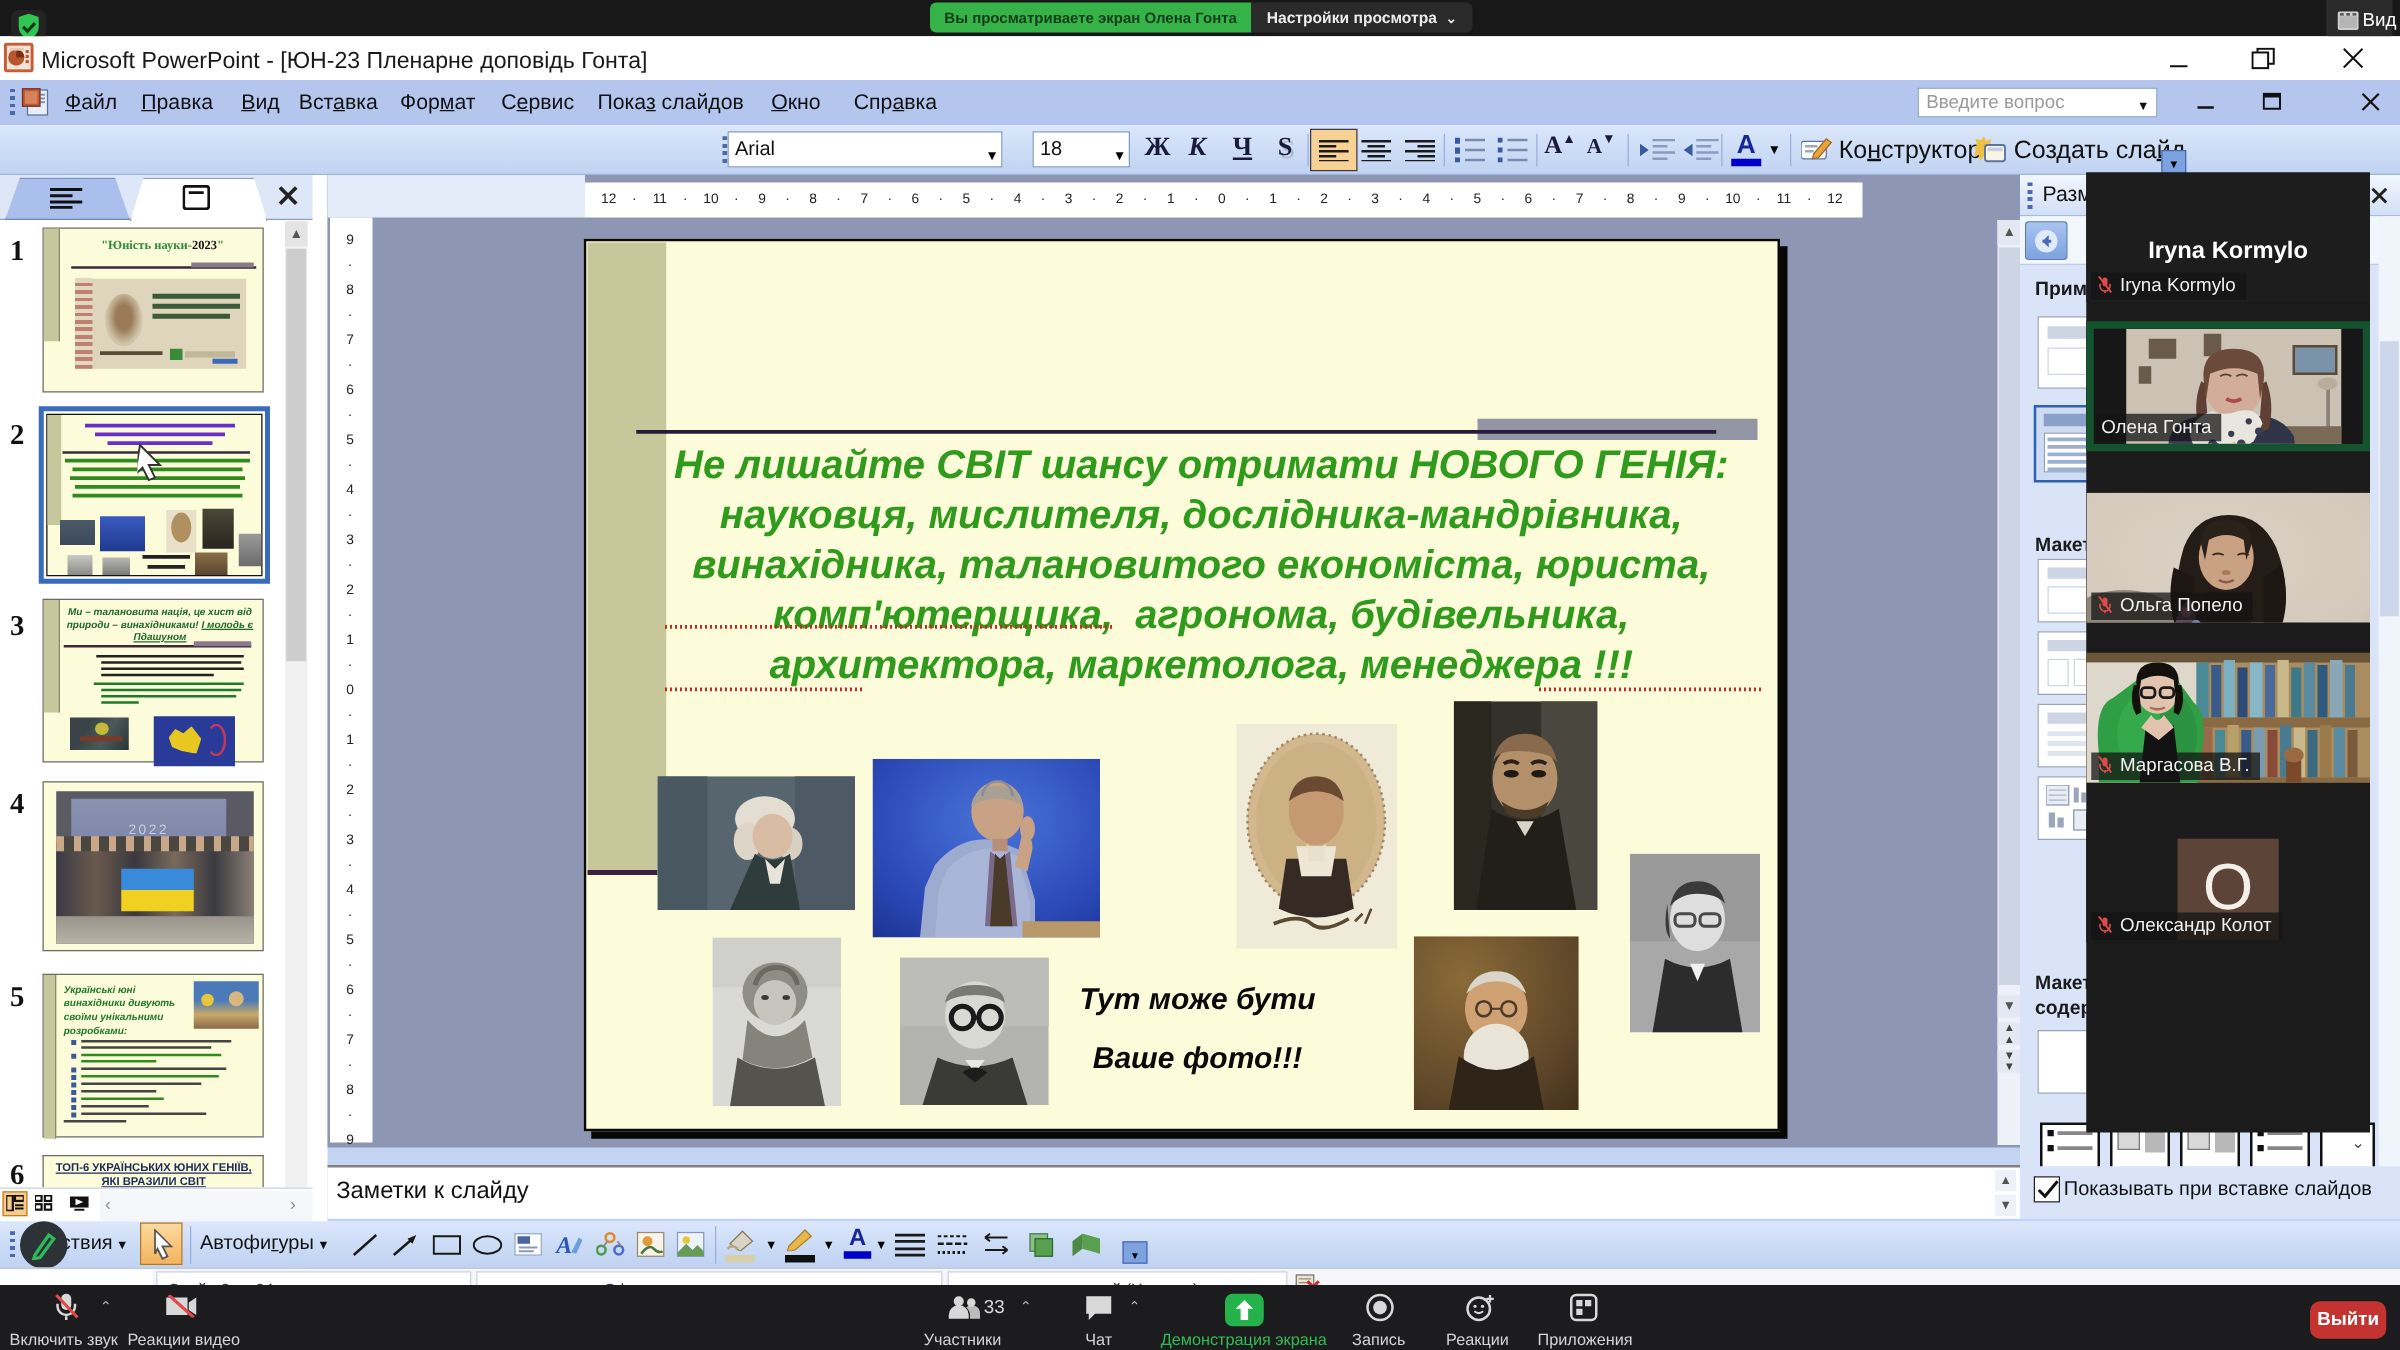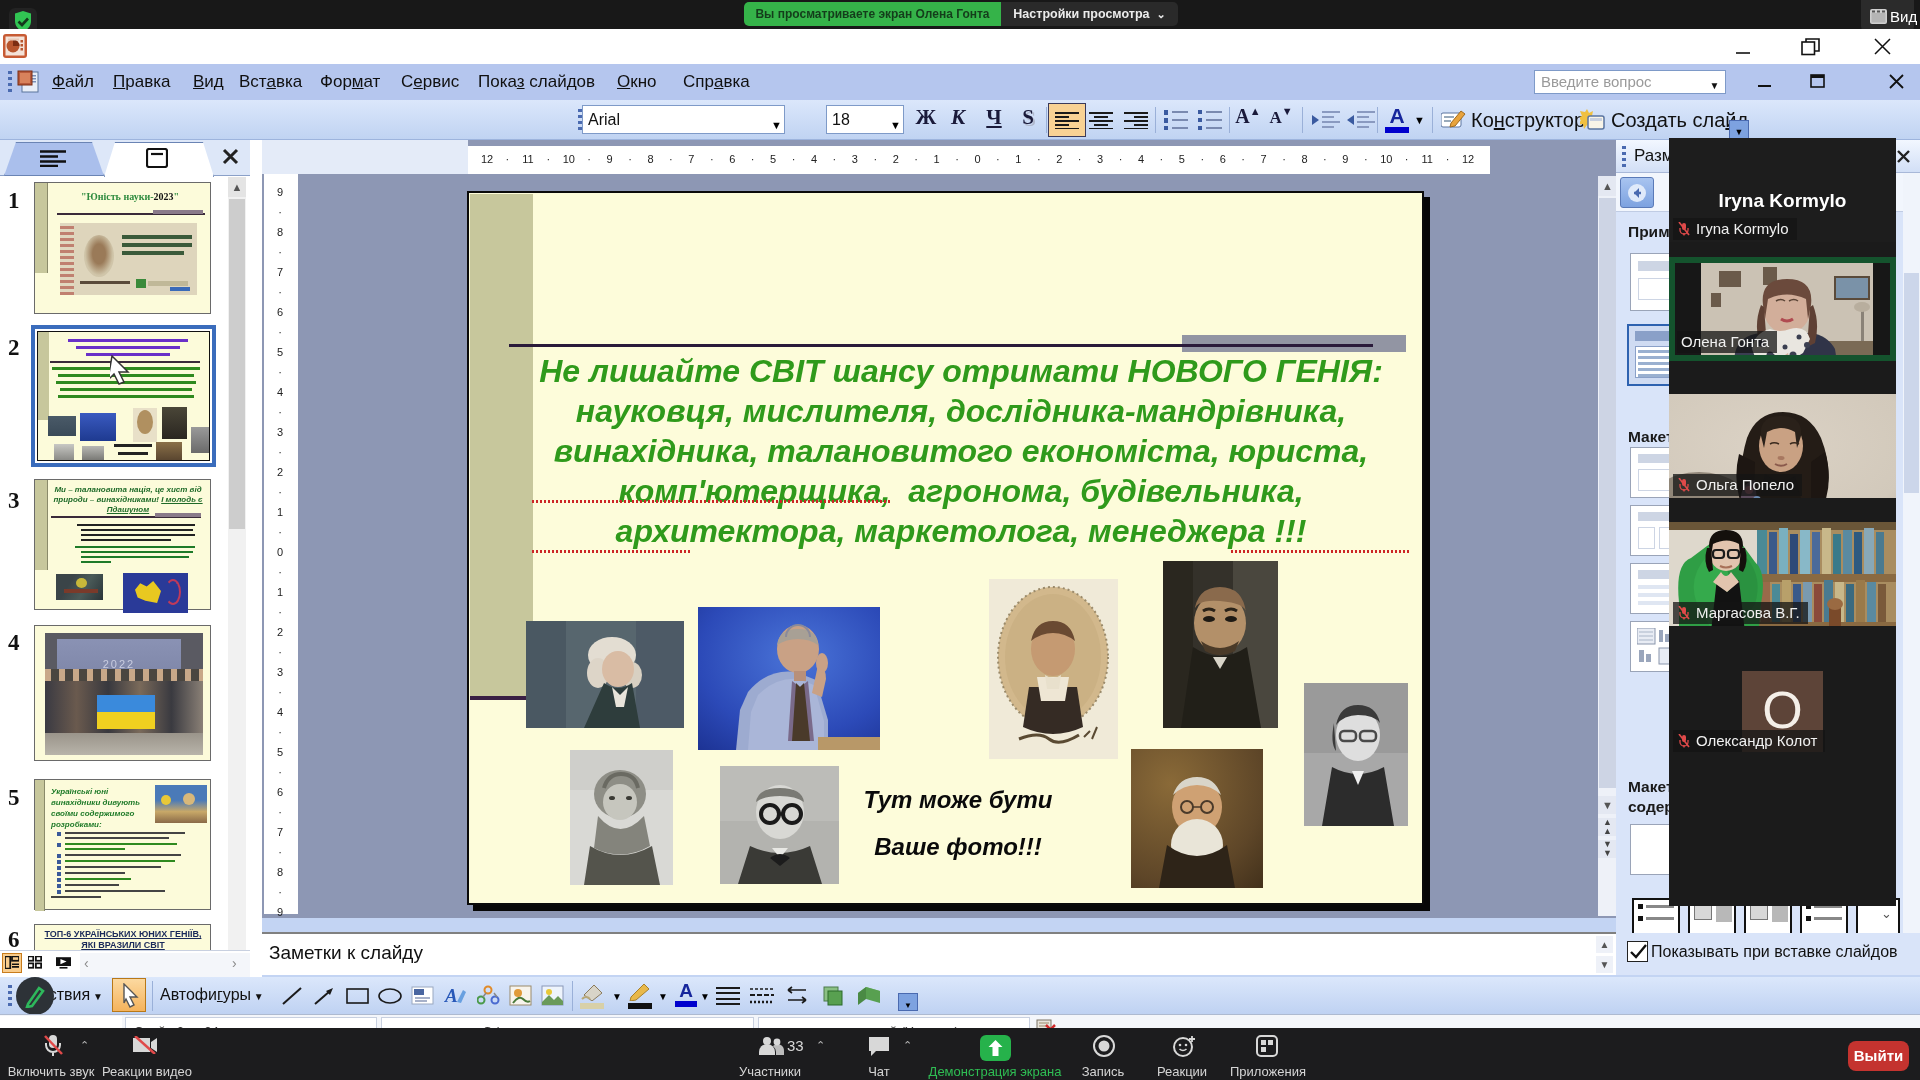--- a/index.html
+++ b/index.html
@@ -74,20 +74,21 @@
  <svg class="abs" style="left:3px;top:5px" width="24" height="24" viewBox="0 0 24 24">
       <rect x="0" y="0" width="24" height="24" rx="3" fill="#c75b34"></rect>
       <rect x="2.5" y="2.5" width="19" height="19" fill="#f4e3d9"></rect>
       <circle cx="10" cy="12" r="6.5" fill="#b8562e"></circle>
       <path d="M10 12V5.5A6.5 6.5 0 0 1 16.5 12z" fill="#7c2d12"></path>
       <rect x="17.5" y="6" width="2.5" height="2.5" fill="#b8562e"></rect>
       <rect x="17.5" y="10" width="2.5" height="2.5" fill="#b8562e"></rect>
       <rect x="17.5" y="14" width="2.5" height="2.5" fill="#b8562e"></rect>
       <rect x="5" y="4.5" width="11" height="2" fill="#e8c9b8"></rect>
     </svg>
+ <div class="title">Microsoft PowerPoint - [ЮН-23 Пленарне доповідь Гонта]</div>
  <svg class="abs" style="left:1735px;top:16px" width="16" height="16" viewBox="0 0 16 16">
       <path d="M1 8h14" stroke="#111" stroke-width="1.6"></path>
     </svg>
  <svg class="abs" style="left:1801px;top:9px" width="19" height="18" viewBox="0 0 19 18">
       <rect x="1" y="4" width="12.5" height="12.5" fill="none" stroke="#111" stroke-width="1.6"></rect>
       <path d="M5 4V1h13v12h-4" fill="none" stroke="#111" stroke-width="1.6"></path>
     </svg>
  <svg class="abs" style="left:1874px;top:9px" width="17" height="17" viewBox="0 0 17 17">
       <path d="M1 1l15 15M16 1L1 16" stroke="#111" stroke-width="1.5"></path>
     </svg>
@@ -120,21 +121,21 @@
       <rect x="1" y="1" width="13" height="12" fill="none" stroke="#111" stroke-width="1.6"></rect>
       <rect x="1" y="1" width="13" height="3" fill="#111"></rect>
     </svg>
  <svg class="abs" style="left:1889px;top:10px" width="15" height="15" viewBox="0 0 15 15">
       <path d="M1 1l13 13M14 1L1 14" stroke="#111" stroke-width="1.8"></path>
     </svg>
 </div>
 
 <div class="abs" id="fbar">
  <div class="abs" style="left:578px;top:9px;width:4px;height:22px;background:repeating-linear-gradient(#4a6ab0 0 3px,transparent 3px 6px)"></div>
- <div class="combo" style="left:582px;width:203px">Arial<span class="abs" style="right:2px;top:6px;font-size:11px;color:#000">▼</span></div>
+ <div class="combo" style="left:582px;width:220px">Arial<span class="abs" style="right:2px;top:6px;font-size:11px;color:#000">▼</span></div>
  <div class="combo" style="left:826px;width:78px">18<span class="abs" style="right:2px;top:6px;font-size:11px;color:#000">▼</span></div>
  <div class="tbtn" style="left:911px;width:30px;font-size:21px;font-weight:bold;font-family:'Liberation Serif',serif">Ж</div>
  <div class="tbtn" style="left:943px;width:30px;font-size:21px;font-weight:bold;font-style:italic;font-family:'Liberation Serif',serif">К</div>
  <div class="tbtn" style="left:979px;width:30px;font-size:21px;font-weight:bold;text-decoration:underline;font-family:'Liberation Serif',serif">Ч</div>
  <div class="tbtn" style="left:1013px;width:30px;font-size:21px;font-weight:bold;text-shadow:2px 2px 0 #b0b8cc;font-family:'Liberation Serif',serif">S</div>
  <div class="sep" style="left:1046px"></div>
  <div class="abs" style="left:1048px;top:3px;width:38px;height:34px;background:#f8d294;border:1.5px solid #3a3a5a"></div>
  <svg class="abs" style="left:1055px;top:12px" width="24" height="17" viewBox="0 0 24 17">
       <g stroke="#1a1a1a" stroke-width="2">
         <path d="M0 1h24M0 5h14M0 9h24M0 13h14M0 17h24"></path>
@@ -310,21 +311,21 @@
    <div class="abs" style="left:0;top:36px;width:158px;height:12px;background:repeating-linear-gradient(90deg,#c8a888 0 6px,#4a4640 6px 14px)"></div>
    <div class="abs" style="left:52px;top:62px;width:58px;height:17px;background:#3a8adc"></div>
    <div class="abs" style="left:52px;top:79px;width:58px;height:17px;background:#f0d020"></div>
    <div class="abs" style="left:0;top:100px;width:158px;height:22px;background:linear-gradient(#9a948a,#b8b4aa)"></div>
   </div>
  </div>
  <div class="thumbnum" style="top:490px">4</div>
 
  <div class="thumbwrap" style="top:639px;height:131px">
   <div class="abs" style="left:0;top:0;width:10px;height:131px;background:#c7c79c;border-right:1px solid #8a8a6a"></div>
-  <div class="abs" style="left:16px;top:6px;width:100px;font-size:8px;line-height:11px;font-weight:bold;font-style:italic;color:#1e7a28">Українські юні винахідники дивують своїми содержимого розробками:</div>
+  <div class="abs" style="left:16px;top:6px;width:100px;font-size:8px;line-height:11px;font-weight:bold;font-style:italic;color:#1e7a28">Українські юні винахідники дивують своїми унікальними розробками:</div>
   <div class="abs" style="left:120px;top:5px;width:52px;height:38px;background:linear-gradient(#4a7ab8 40%,#c8a868 70%,#8a6a48)">
         <div class="abs" style="left:6px;top:10px;width:10px;height:10px;background:#e8c838;border-radius:50%"></div>
         <div class="abs" style="left:28px;top:8px;width:12px;height:12px;background:#d8b87a;border-radius:50%"></div>
       </div>
   <div class="abs" style="left:22px;top:52px;width:4px;height:4px;background:#3a5a9a"></div>
       <div class="abs" style="left:30px;top:52px;width:120px;height:2px;background:#444"></div>
   <div class="abs" style="left:30px;top:57px;width:104px;height:2px;background:#444"></div>
   <div class="abs" style="left:22px;top:63px;width:4px;height:4px;background:#3a5a9a"></div>
       <div class="abs" style="left:30px;top:63px;width:112px;height:2px;background:#2f8a1f"></div>
   <div class="abs" style="left:30px;top:68px;width:60px;height:2px;background:#2f8a1f"></div>

